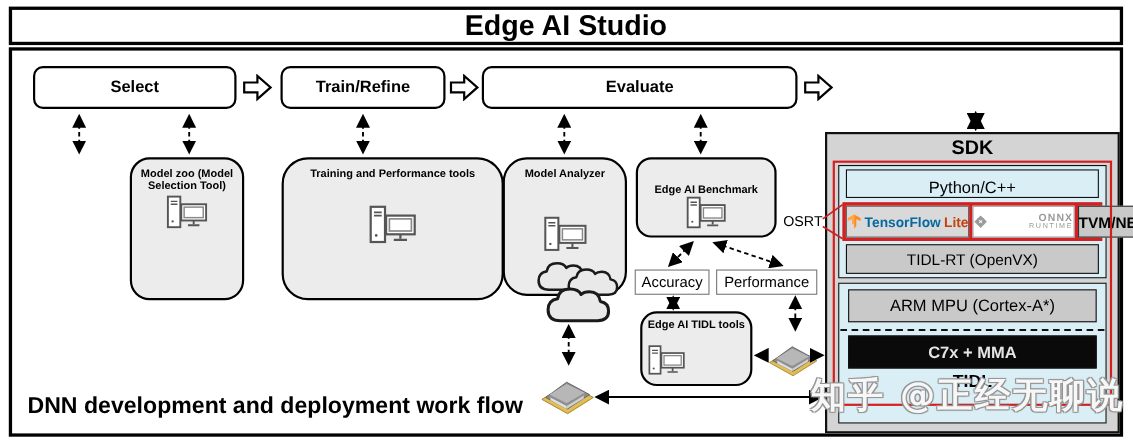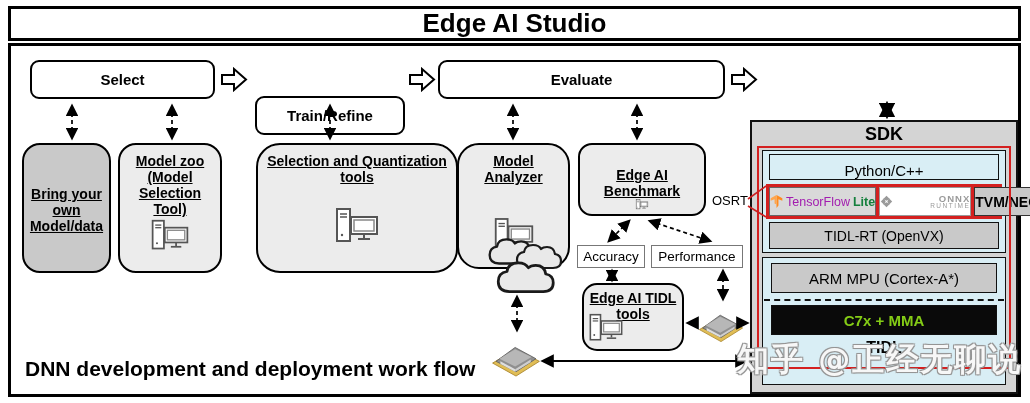--- a/index.html
+++ b/index.html
@@ -8,101 +8,98 @@
   .abs{position:absolute;box-sizing:border-box;}
   .titlebar{left:8px;top:6px;width:1013px;height:35px;border:3px solid #000;
             display:flex;align-items:center;justify-content:center;
             font-size:26px;font-weight:bold;background:#fff;}
   .mainframe{left:8px;top:43px;width:1013px;height:354px;border:3px solid #000;background:#fff;}
   .stage{border:2px solid #000;border-radius:9px;background:#fff;
          display:flex;align-items:center;justify-content:center;
          font-size:15px;font-weight:bold;z-index:5;}
   .toolbox{border:2px solid #000;border-radius:18px;background:#ececec;
            display:flex;flex-direction:column;align-items:center;
-           font-size:14px;font-weight:bold;text-align:center;z-index:5;padding:8px 4px 4px 4px;text-decoration:underline;}
+           font-size:10px;font-weight:bold;text-align:center;z-index:5;padding:8px 4px 4px 4px;}
   .smallbox{border:1.5px solid #777;background:#fff;display:flex;align-items:center;
             justify-content:center;font-size:13.5px;font-weight:normal;z-index:5;}
   .sdkbox{border:2.5px solid #111;background:#d4d4d4;z-index:4;}
   .sdktitle{font-size:18px;font-weight:bold;text-align:center;}
   .redframe{border:2px solid #d42020;background:transparent;z-index:12;pointer-events:none;}
   .cyanbox{border:1.5px solid #111;background:#d9eef5;z-index:5;}
   .graybar{border:1.5px solid #111;background:#c9c9c9;display:flex;align-items:center;
            justify-content:center;font-size:14px;z-index:6;}
   .cyanbar{border:1.5px solid #111;background:#d9eef5;display:flex;align-items:flex-end;
            justify-content:center;font-size:15px;z-index:6;}
-  .blackbar{border:1.5px solid #111;background:#0a0a0a;color:#84cc16;display:flex;align-items:center;
+  .blackbar{border:1.5px solid #111;background:#0a0a0a;color:#e5e5e5;display:flex;align-items:center;
             justify-content:center;font-size:15px;font-weight:600;z-index:6;}
   .osrtrow{background:#d42020;border:3px solid #d42020;display:flex;gap:3px;z-index:7;}
   .osrtcell{display:flex;align-items:center;justify-content:center;gap:3px;flex:1;}
   .caption{font-size:21px;font-weight:bold;z-index:5;}
   .watermark{font-size:32px;font-weight:bold;letter-spacing:2px;z-index:60;
              color:rgba(255,255,255,0.93);
              text-shadow:0 0 2px #8a8a8a,1px 1px 0 #9a9a9a,-1px -1px 0 #9a9a9a,
                          1px -1px 0 #9a9a9a,-1px 1px 0 #9a9a9a;
              font-family:"DejaVu Sans","Liberation Sans",sans-serif;white-space:nowrap;}
   .overlay{left:0;top:0;width:1030px;height:403px;z-index:40;pointer-events:none;}
   .icon{pointer-events:none;}
   .osrtlabel{font-size:13px;z-index:8;}
-  .tfname{font-size:12.5px;font-weight:normal;color:#a21caf;}
-  .tflite{font-size:12.5px;font-weight:bold;color:#15803d;}
+  .tfname{font-size:12.5px;font-weight:bold;color:#0369a1;}
+  .tflite{font-size:12.5px;font-weight:bold;color:#c2410c;}
   .onnxword{font-size:9.5px;font-weight:bold;color:#9a9a9a;letter-spacing:1px;line-height:1;}
   .onnxsub{font-size:6.5px;color:#9a9a9a;letter-spacing:1.5px;line-height:1;}
   .tvmcell{font-size:14px;font-weight:bold;}
 </style>
 </head>
 <body>
 
 <div class="canvas">
 
   <div class="abs titlebar">
     <span>Edge AI Studio</span>
   </div>
 
   <div class="abs mainframe"></div>
 
   <div class="abs stage" style="left:30px;top:60px;width:185px;height:39px;">
     <span>Select</span>
   </div>
-  <div class="abs stage" style="left:255px;top:60px;width:150px;height:39px;margin-top:36px;">
+  <div class="abs stage" style="left:255px;top:60px;width:150px;height:39px;">
     <span>Train/Refine</span>
   </div>
   <div class="abs stage" style="left:438px;top:60px;width:287px;height:39px;">
     <span>Evaluate</span>
   </div>
 
   <svg class="abs icon" style="left:220px;top:67px;z-index:5;" width="28" height="25" viewBox="0 0 28 25">
     <polygon points="2,8 14,8 14,2 26,12.5 14,23 14,17 2,17" fill="#fff" stroke="#000" stroke-width="2"></polygon>
   </svg>
   <svg class="abs icon" style="left:408px;top:67px;z-index:5;" width="28" height="25" viewBox="0 0 28 25">
     <polygon points="2,8 14,8 14,2 26,12.5 14,23 14,17 2,17" fill="#fff" stroke="#000" stroke-width="2"></polygon>
   </svg>
   <svg class="abs icon" style="left:730px;top:67px;z-index:5;" width="28" height="25" viewBox="0 0 28 25">
     <polygon points="2,8 14,8 14,2 26,12.5 14,23 14,17 2,17" fill="#fff" stroke="#000" stroke-width="2"></polygon>
   </svg>
 
-  <div class="abs toolbox" style="left:22px;top:143px;width:89px;height:130px;background:#c9c9c9;justify-content:center;">
-    <span>Bring your own Model/data</span>
-  </div>
 
   <div class="abs toolbox" style="left:118px;top:143px;width:104px;height:130px;">
     <span style="width:90px;">Model zoo (Model Selection Tool)</span>
     <svg class="icon" width="40" height="33" viewBox="0 0 46 38" style="margin-top:2px;">
       <rect x="3" y="2" width="13" height="32" fill="#fff" stroke="#555" stroke-width="2"></rect>
       <line x1="6" y1="7" x2="13" y2="7" stroke="#555" stroke-width="1.5"></line>
       <line x1="6" y1="10" x2="13" y2="10" stroke="#555" stroke-width="1.5"></line>
       <circle cx="8" cy="28" r="1.2" fill="#555"></circle>
       <rect x="17" y="10" width="26" height="17" fill="#fff" stroke="#555" stroke-width="2"></rect>
       <rect x="20" y="13" width="20" height="11" fill="none" stroke="#888" stroke-width="1.5"></rect>
       <line x1="30" y1="27" x2="30" y2="31" stroke="#555" stroke-width="2"></line>
       <line x1="24" y1="32" x2="36" y2="32" stroke="#555" stroke-width="2"></line>
     </svg>
   </div>
 
   <div class="abs toolbox" style="left:256px;top:143px;width:202px;height:130px;border-radius:24px;">
-    <span style="width:185px;">Selection and Quantization tools</span>
+    <span style="width:185px;">Training and Performance tools</span>
     <svg class="icon" width="46" height="38" viewBox="0 0 46 38" style="margin-top:22px;">
       <rect x="3" y="2" width="13" height="32" fill="#fff" stroke="#555" stroke-width="2"></rect>
       <line x1="6" y1="7" x2="13" y2="7" stroke="#555" stroke-width="1.5"></line>
       <line x1="6" y1="10" x2="13" y2="10" stroke="#555" stroke-width="1.5"></line>
       <circle cx="8" cy="28" r="1.2" fill="#555"></circle>
       <rect x="17" y="10" width="26" height="17" fill="#fff" stroke="#555" stroke-width="2"></rect>
       <rect x="20" y="13" width="20" height="11" fill="none" stroke="#888" stroke-width="1.5"></rect>
       <line x1="30" y1="27" x2="30" y2="31" stroke="#555" stroke-width="2"></line>
       <line x1="24" y1="32" x2="36" y2="32" stroke="#555" stroke-width="2"></line>
     </svg>

